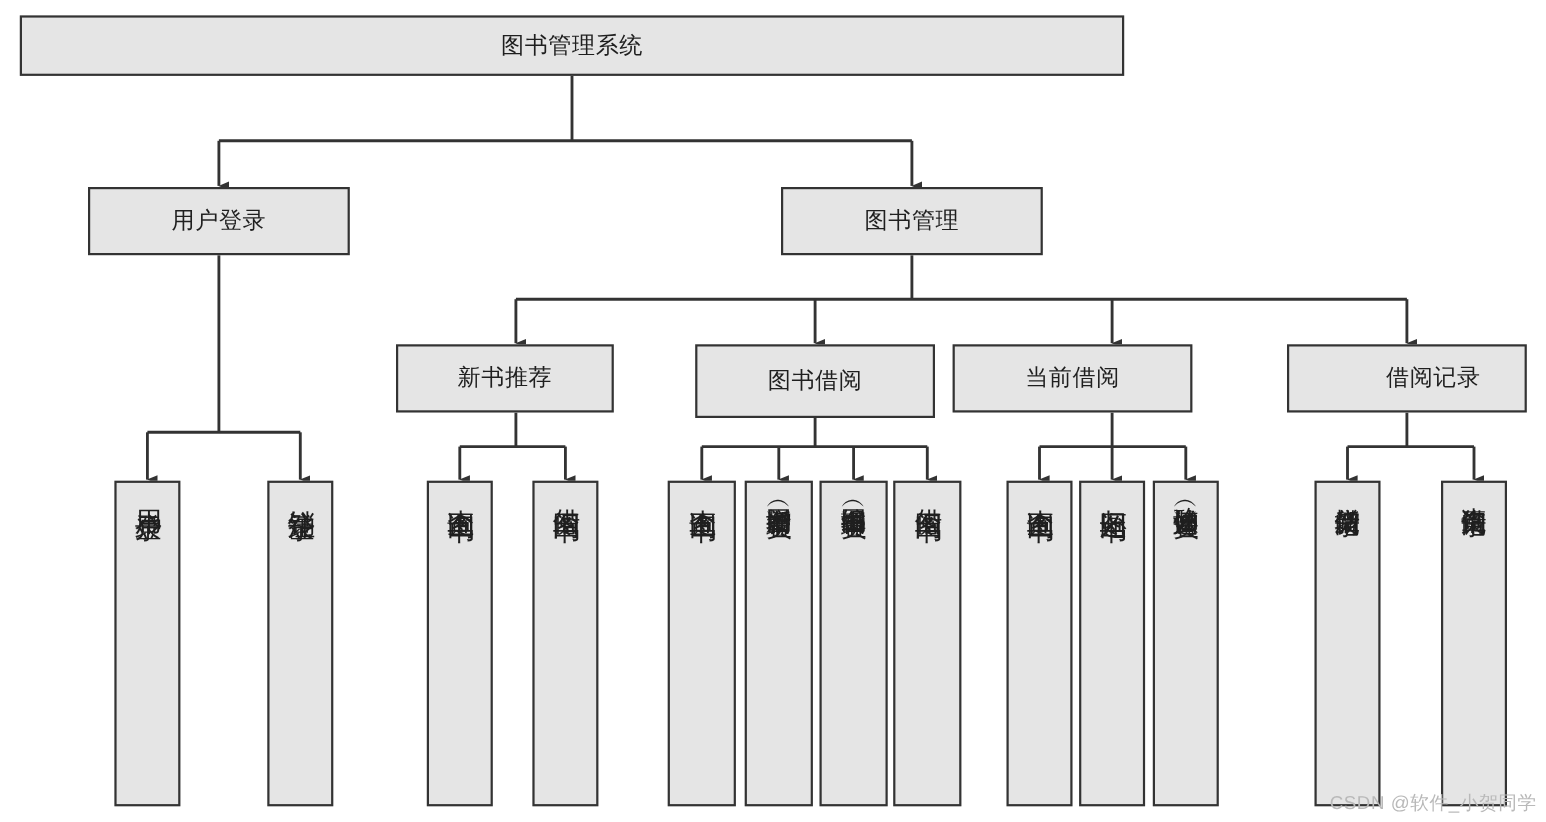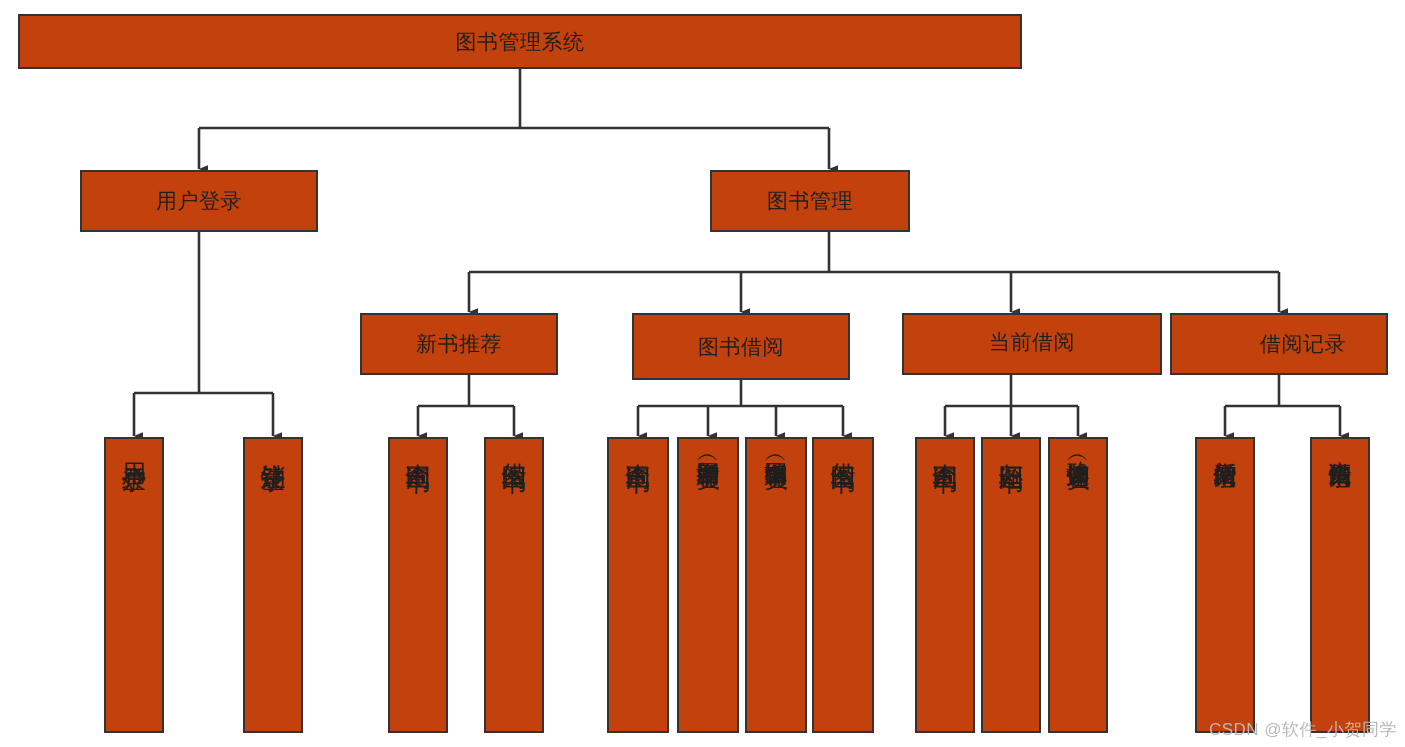--- a/index.html
+++ b/index.html
@@ -20,21 +20,21 @@
   #diagram-svg {
     position: absolute;
     left: 0;
     top: 0;
     width: 1405px;
     height: 747px;
   }
   .node {
     position: absolute;
     box-sizing: border-box;
-    background: #c2410c;
+    background: #e5e5e5;
     border: 2px solid #333333;
     display: flex;
     align-items: center;
     justify-content: center;
     color: #1f1f1f;
   }
   .node-label {
     display: block;
     text-align: center;
     line-height: 1.12;
@@ -119,30 +119,30 @@
       </g>
   </svg>
 
   <div id="node-layer">
       <div class="node horiz" id="node-root" style="left: 18px; top: 14px; width: 1004px; height: 55px;">
         <span class="node-label">图书管理系统</span>
       </div>
       <div class="node horiz" id="node-login" style="left: 80px; top: 170px; width: 238px; height: 62px;">
         <span class="node-label">用户登录</span>
       </div>
-      <div class="node horiz" id="node-bookmgmt" style="left: 710px; top: 170px; width: 200px; height: 62px;">
+      <div class="node horiz" id="node-bookmgmt" style="left: 710px; top: 170px; width: 238px; height: 62px;">
         <span class="node-label">图书管理</span>
       </div>
       <div class="node horiz" id="node-newbook" style="left: 360px; top: 313px; width: 198px; height: 62px;">
         <span class="node-label">新书推荐</span>
       </div>
       <div class="node horiz" id="node-borrow" style="left: 632px; top: 313px; width: 218px; height: 67px;">
         <span class="node-label">图书借阅</span>
       </div>
-      <div class="node horiz" id="node-current" style="left: 902px; top: 313px; width: 260px; height: 62px; font-family: Liberation Mono, monospace;">
+      <div class="node horiz" id="node-current" style="left: 866px; top: 313px; width: 218px; height: 62px;">
         <span class="node-label">当前借阅</span>
       </div>
       <div class="node horiz" id="node-records" style="left: 1170px; top: 313px; width: 218px; height: 62px; padding-left: 48px;">
         <span class="node-label">借阅记录</span>
       </div>
       <div class="node vert" id="node-leaf-login-1" style="left: 104px; top: 437px; width: 60px; height: 296px;">
         <span class="node-label">用户登录</span>
       </div>
       <div class="node vert" id="node-leaf-login-2" style="left: 243px; top: 437px; width: 60px; height: 296px;">
         <span class="node-label">注销登录</span>

